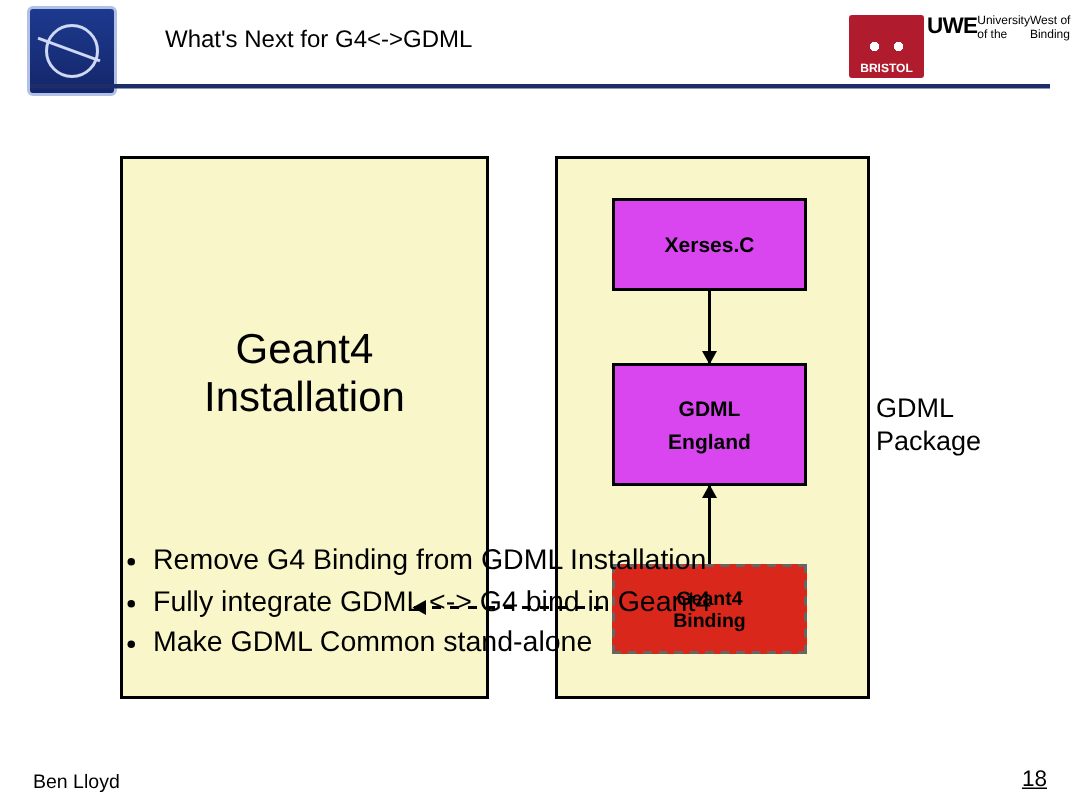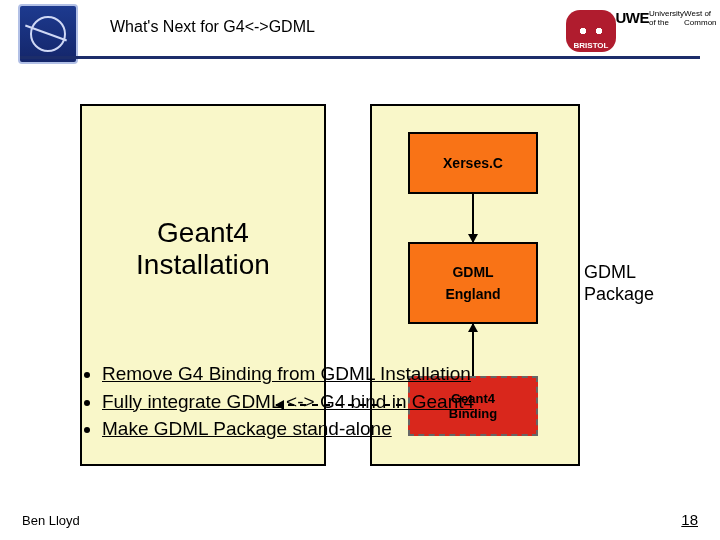--- a/index.html
+++ b/index.html
@@ -70,21 +70,21 @@
     background: #b01c2e;
     color: #fff;
     font-size: 8px;
     font-weight: bold;
     display: flex;
     flex-direction: column;
     justify-content: flex-end;
     align-items: center;
     padding-bottom: 2px;
     box-sizing: border-box;
-    border-radius: 14px;
+    border-radius: 2px;
   }
   .logo-right1::before {
     content: "";
     width: 28px;
     height: 18px;
     background:
       radial-gradient(circle at 6px 10px, #fff 3px, transparent 3px),
       radial-gradient(circle at 22px 10px, #fff 3px, transparent 3px);
     margin-bottom: 2px;
   }
@@ -130,21 +130,21 @@
     top: -36px;
   }
   .box-right {
     left: 370px;
     top: 104px;
     width: 210px;
     height: 362px;
   }
   .node-red {
     position: absolute;
-    background: #f97316;
+    background: #d946ef;
     border: 2px solid #000;
     box-sizing: border-box;
     color: #000;
     font-weight: bold;
     text-align: center;
     display: flex;
     flex-direction: column;
     justify-content: center;
     align-items: center;
     font-size: 14px;
@@ -204,21 +204,21 @@
     top: 360px;
     width: 590px;
     font-size: 19px;
     line-height: 1.45;
     color: #000;
   }
   .bullets ul {
     margin: 0;
     padding-left: 22px;
   }
-  .bullets li { margin: 0; text-decoration: underline; }
+  .bullets li { margin: 0; }
 
   
   .footer-left {
     position: absolute;
     left: 22px;
     bottom: 12px;
     font-size: 13px;
     color: #000;
   }
   .footer-right {
@@ -236,21 +236,21 @@
 <div class="header">
   <div class="logo-left"></div>
   <div class="title">What's Next for G4&lt;-&gt;GDML</div>
   <div class="title-under"></div>
   <div class="logo-right1">
     <span>BRISTOL</span>
   </div>
   <div class="logo-right2">
     <span class="big">UWE</span>
     <span>University of the</span>
-    <span>West of Common</span>
+    <span>West of Binding</span>
   </div>
 </div>
 
 <div class="box-yellow box-left">
   <div class="g4" style="white-space:pre-line;">Geant4
 Installation</div>
 </div>
 <div class="box-yellow box-right"></div>
 
 <div class="node-red node-xerses">
@@ -272,18 +272,18 @@
 </div>
 
 <div class="arrow down arr1"></div>
 <div class="arrow up arr2"></div>
 <div class="harrow dashed lhead harr"></div>
 
 <div class="bullets">
   <ul>
     <li>Remove G4 Binding from GDML Installation</li>
     <li>Fully integrate GDML &lt;-&gt; G4 bind in Geant4</li>
-    <li>Make GDML Package stand-alone</li>
+    <li>Make GDML Common stand-alone</li>
   </ul>
 </div>
 
 <div class="footer-left">Ben Lloyd</div>
 <div class="footer-right">18</div>
 
 </body></html>

